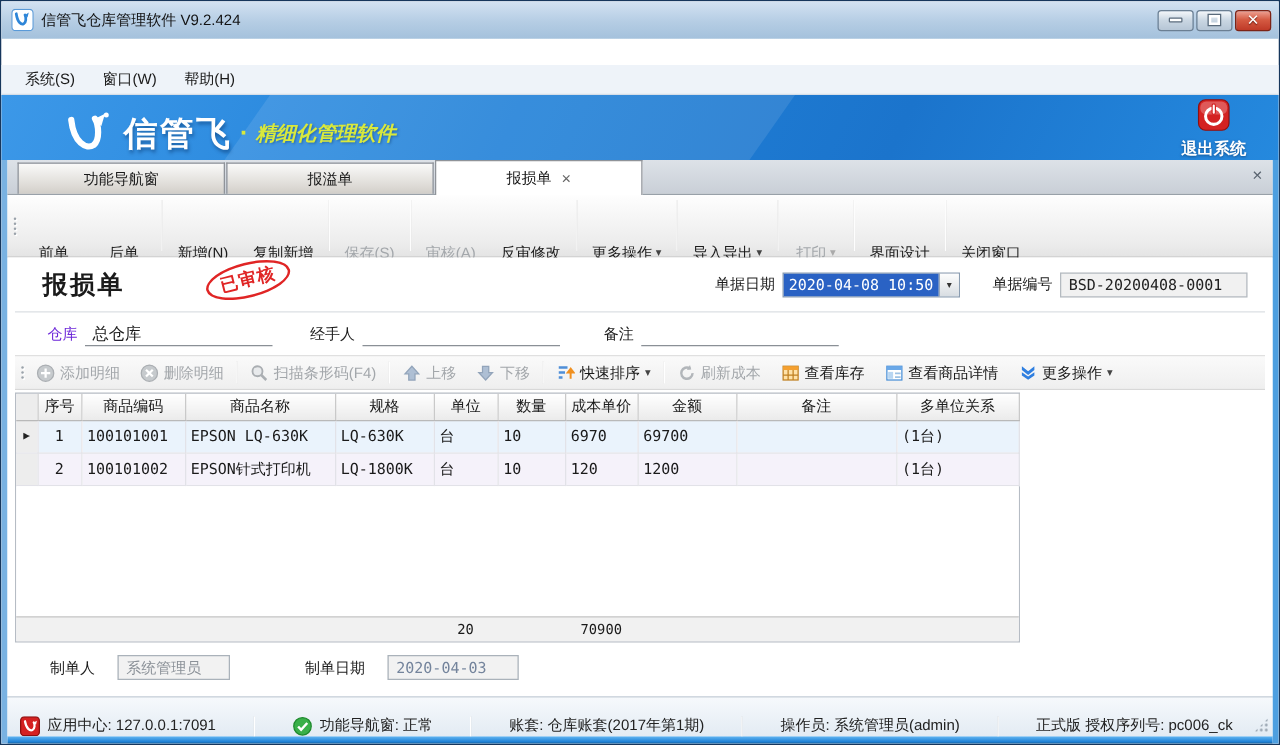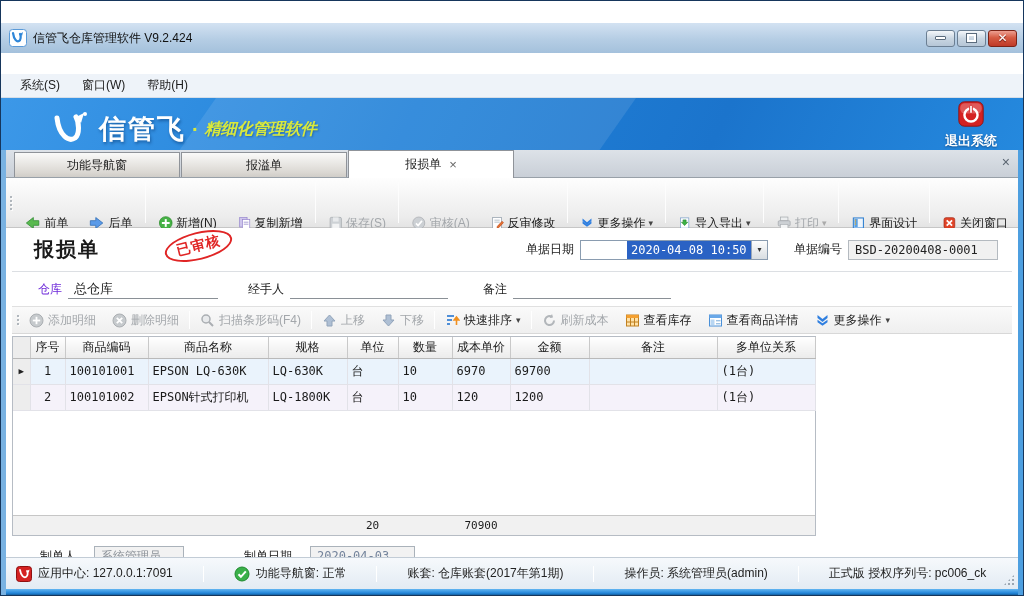--- a/index.html
+++ b/index.html
@@ -2,21 +2,21 @@
 <html><head>
 <meta charset="utf-8">
 <style>
   * { margin:0; padding:0; box-sizing:border-box; }
   html,body { width:1024px; height:596px; }
   body { font-family:"Liberation Sans","DejaVu Sans",sans-serif; font-size:12px; color:#1a1a1a; }
 
   .window { width:1024px; height:596px; border:1px solid #16365c; background:#fff; display:flex; flex-direction:column; overflow:hidden; }
 
   
-  .title-bar { height:30px; background:linear-gradient(180deg,#d3e2f2 0%,#b5cde4 55%,#a4c1dc 100%); display:flex; align-items:center; padding:0 6px 0 8px; flex:0 0 auto;margin-top:22px; }
+  .title-bar { height:30px; background:linear-gradient(180deg,#d3e2f2 0%,#b5cde4 55%,#a4c1dc 100%); display:flex; align-items:center; padding:0 6px 0 8px; flex:0 0 auto; }
   .app-icon { width:18px; height:18px; margin-right:6px; }
   .title-text { font-size:12px; color:#111; flex:1; }
   .win-btns { display:flex; gap:2px; }
   .win-btn { width:29px; height:17px; border:1px solid #6b7f93; border-radius:3px; background:linear-gradient(180deg,#f4f7fa,#c9d6e2 50%,#b6c6d6); display:flex; align-items:center; justify-content:center; }
   .win-btn.close { background:linear-gradient(180deg,#f0a090,#d6structure4533 45%,#c03a28); background:linear-gradient(180deg,#eda092,#d55b43 45%,#bf3a28); border-color:#7c2316; }
   .glyph-min { width:11px; height:4px; background:#fff; border:1px solid #5a6b7c; border-radius:1px; }
   .glyph-max { width:9px; height:8px; border:2px solid #fff; outline:1px solid #5a6b7c; background:transparent; }
   .glyph-close { color:#fff; font-weight:bold; font-size:12px; line-height:1; text-shadow:0 1px 1px #601008; }
 
   
@@ -43,37 +43,37 @@
   .tab-strip { height:28px; background:linear-gradient(180deg,#dde2e8,#c9cfd7); display:flex; align-items:flex-end; padding-left:8px; border-bottom:1px solid #98a0a8; flex:0 0 auto; position:relative; }
   .tab { width:166px; height:25px; display:flex; align-items:center; justify-content:center; gap:8px; background:linear-gradient(180deg,#fafaf9,#dbd8d3 80%,#d0cdc8); border:1px solid #8f9399; border-bottom:none; margin-right:1px; font-size:12px; }
   .tab.active { height:28px; background:#fff; margin-bottom:-1px; font-size:12px; }
   .tab-close { color:#666; font-size:13px; line-height:1; }
   .strip-close { position:absolute; right:8px; top:5px; color:#5a6470; font-size:14px; line-height:1; cursor:pointer; }
 
   
   .toolbar { height:50px; background:linear-gradient(180deg,#fefefe,#ececec 80%,#e4e4e4); border-bottom:1px solid #c6c6c6; display:flex; align-items:stretch; padding-left:2px; flex:0 0 auto; }
   .grip { width:7px; display:flex; flex-direction:column; justify-content:center; gap:2px; align-items:center; }
   .grip i { width:2px; height:2px; background:#9aa2aa; border-radius:50%; box-shadow:1px 1px 0 #fff; }
-  .tbtn { display:flex; flex-direction:row; align-items:center; justify-content:center; gap:3px; padding:4px 10px; min-width:56px; cursor:pointer;margin-top:41px; }
+  .tbtn { display:flex; flex-direction:column; align-items:center; justify-content:center; gap:3px; padding:4px 10px; min-width:56px; cursor:pointer;margin-top:41px; }
   .tbtn .tlabel { white-space:nowrap; display:flex; align-items:center; gap:3px; }
   .tbtn.disabled { color:#a3a7ab; }
   .tsep { width:1px; background:#c8c8c8; border-right:1px solid #fdfdfd; margin:4px 2px; }
   .caret { font-size:9px; color:#444; line-height:1; }
   .tbtn.disabled .caret { color:#aaa; }
   .ti { width:22px; height:22px; }
 
   
   .content { flex:1; background:#fff; display:flex; flex-direction:column; padding:0 6px; min-height:0; }
 
   .doc-header { height:44px; display:flex; align-items:center; border-bottom:1px solid #dcdfe3; position:relative; flex:0 0 auto; }
   .doc-title { font-size:20px; font-weight:bold; margin-left:22px; letter-spacing:2px; }
   .stamp { position:absolute; left:152px; top:4px; color:#e02525; border:2px solid #e02525; border-radius:50%; padding:3px 10px; font-size:14px; font-weight:bold; transform:rotate(-14deg); letter-spacing:1px; background:rgba(255,255,255,.6); }
   .doc-header-right { margin-left:auto; display:flex; align-items:center; margin-right:8px; }
   .fld-label { margin-right:6px; white-space:nowrap; }
-  .date-field { display:flex; align-items:center; border:1px solid #8a9cb0; height:20px;padding-left:46px; }
+  .date-field { display:flex; align-items:center; border:1px solid #8a9cb0; height:20px; }
   .date-text { background:#2a62c4; color:#fff; font-family:"DejaVu Sans Mono","Liberation Mono",monospace; font-size:12px; padding:2px 4px; height:100%; display:flex; align-items:center; width:124px; }
   .date-drop { width:16px; height:100%; background:linear-gradient(180deg,#fdfdfd,#d8dde2); border-left:1px solid #9aa8b8; display:flex; align-items:center; justify-content:center; font-size:8px; color:#333; }
   .ro-field { background:#f1f1f1; border:1px solid #b4bac0; height:20px; display:flex; align-items:center; padding:0 6px; font-family:"DejaVu Sans Mono","Liberation Mono",monospace; font-size:12px; color:#222; }
   .num-field { width:150px; margin-right:6px;align-items:center; }
   .gap26 { width:26px; }
 
   .fields-row { height:34px; display:flex; align-items:center; padding-left:26px; flex:0 0 auto; }
   .u-input { border-bottom:1px solid #8a9096; height:19px; padding:0 6px 1px 6px; font-size:13px; }
   .lbl-blue { color:#6d28d9;font-family:Liberation Serif, serif; }
   .w150 { width:150px; } .w158 { width:158px; }
@@ -100,21 +100,21 @@
   .grid-totals table td { height:19px; border:none; background:transparent; text-align:center; font-size:11px; font-family:"DejaVu Sans Mono","Liberation Mono",monospace; }
 
   
   .footer-fields { display:flex; align-items:center; padding:10px 0 0 28px; flex:0 0 auto; }
   .f-input { background:#f2f2f2; border:1px solid #aab2ba; height:20px; display:flex; align-items:center; padding:0 6px; color:#8b9198; }
   .f-input.datev { color:#74849c; font-family:"DejaVu Sans Mono","Liberation Mono",monospace; }
   .w90 { width:90px; } .w105 { width:105px; }
   .ml12 { margin-left:12px; } .ml60 { margin-left:60px; }
 
   
-  .status-bar { height:32px; background:linear-gradient(180deg,#f6f9fc,#e3ebf3); border-top:1px solid #c2ccd6; display:flex; align-items:center; padding:0 10px; gap:24px; flex:0 0 auto; position:relative; }
+  .status-bar { height:32px; background:linear-gradient(180deg,#f6f9fc,#e3ebf3); border-top:1px solid #c2ccd6; display:flex; align-items:flex-end; padding:0 10px; gap:24px; flex:0 0 auto; position:relative; }
   .sb-item { display:flex; align-items:center; gap:6px; white-space:nowrap; color:#222; }
   .sb-sep { width:1px; height:16px; background:#b8c2cc; border-right:1px solid #fff; margin:0 6px; }
   .sb-icon { width:16px; height:16px; }
   .resize-grip { position:absolute; right:3px; bottom:3px; width:12px; height:12px;
     background:radial-gradient(circle at 2px 2px,#9aa6b2 1px,transparent 1.2px); background-size:4px 4px; clip-path:polygon(100% 0,100% 100%,0 100%); }
 
   .bottom-strip { height:6px; background:linear-gradient(180deg,#63b6f2,#2184d8 70%,#16609e); flex:0 0 auto; }
 </style>
 </head>
 <body>

